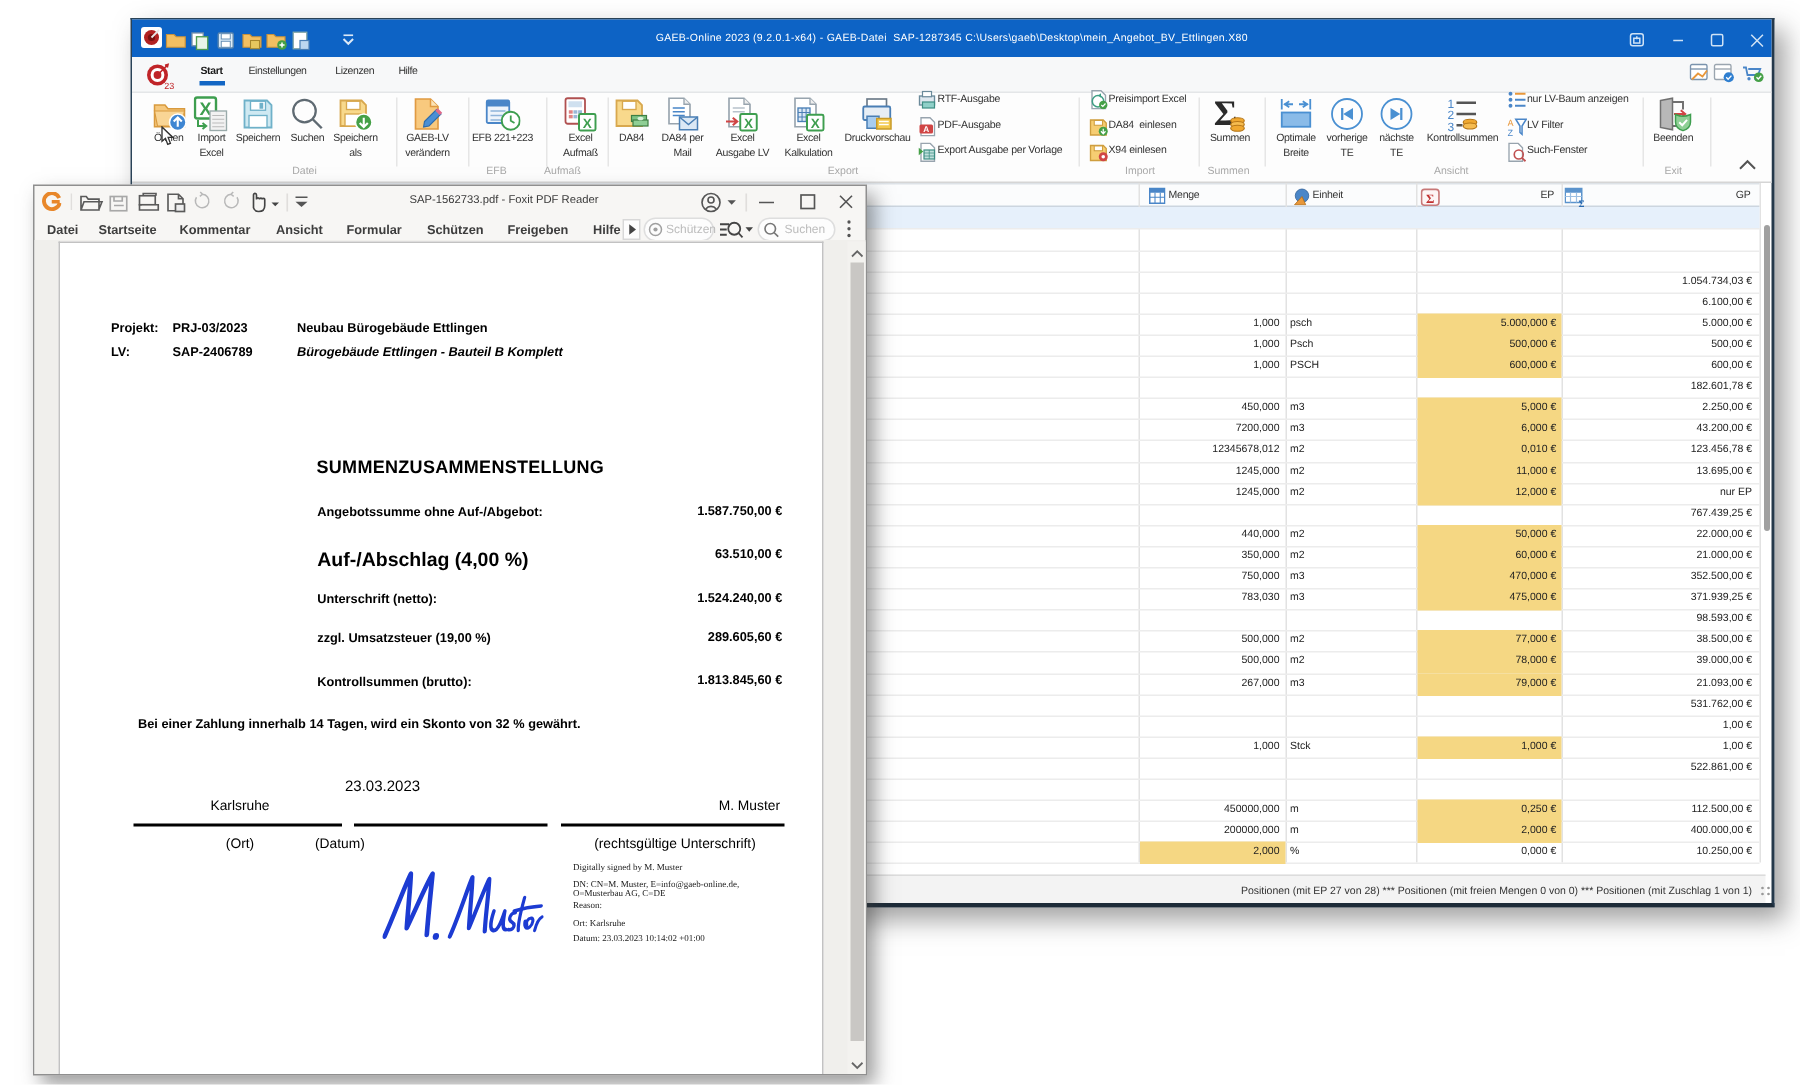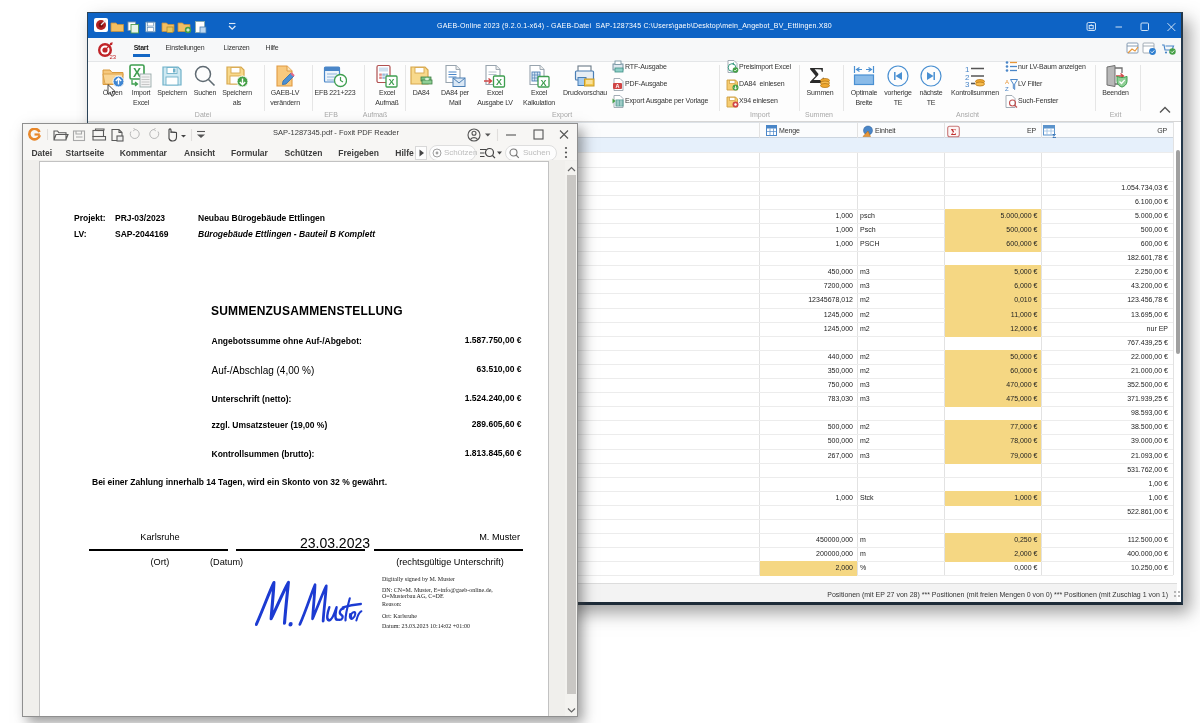--- a/index.html
+++ b/index.html
@@ -501,21 +501,21 @@
 <g stroke="#b8b8b8" stroke-width="1">
             <path d="M111,4.5 a4.5,4.5 0 1 1 -4,-2 M108.5,1 l-1.5,1.5 l1.8,1.4"></path>
           </g>
 <path d="M122,7 v-4 c0,-1.5 2,-1.5 2,0 v3 c0,-1.5 2,-1.5 2,0 c0,-1.2 1.8,-1.2 1.8,0 c0,-1 1.7,-1 1.7,0 v4 c0,2.5 -1.5,4 -4,4 c-2,0 -3,-1 -3.5,-2.5 z" stroke="#444"></path>
 <path d="M134,8 l2.5,2.5 l2.5,-2.5 z" fill="#444" stroke="none"></path>
 <path d="M144.5,2 v12" stroke="#e0dedc"></path>
 <path d="M150,4.5 h8" stroke="#555"></path>
           <path d="M150,7.5 l4,3.5 l4,-3.5 z" fill="#555" stroke="none"></path>
 </g>
       </svg>
-<div class="a" style="left:233px;top:4px;width:160px;text-align:center;font-size:7.5px;color:#3a3a3a;white-space:nowrap">SAP-1287345.pdf - Foxit PDF Reader</div>
+<div class="a" style="left:233px;top:4px;width:160px;text-align:center;font-size:7.5px;color:#3a3a3a;white-space:nowrap">SAP-1562733.pdf - Foxit PDF Reader</div>
 <svg class="a" style="left:443px;top:3px" width="106" height="16" viewBox="0 0 106 16">
 <g stroke="#555" stroke-width="1.1" fill="none">
 <circle cx="8" cy="8" r="6"></circle>
           <circle cx="8" cy="6.3" r="2"></circle>
           <path d="M4.5,12.3 a4.5,4.5 0 0 1 7,0"></path>
 <path d="M19,6.5 l2.8,3 l2.8,-3 z" fill="#555" stroke="none"></path>
 <path d="M31.5,2 v12" stroke="#e0dedc"></path>
 <path d="M40,8 h10"></path>
 <rect x="68" y="3" width="9" height="9"></rect>
 <path d="M94,3.5 l8,8 M102,3.5 l-8,8"></path>
@@ -565,36 +565,36 @@
         <path d="M1,5 l3.5,-3.5 l3.5,3.5" stroke="#666" stroke-width="1.2" fill="none"></path>
       </svg>
 <div class="a" style="left:543.5px;top:51px;width:9px;height:519px;background:#c9c7c4"></div>
 <svg class="a" style="left:544px;top:583px" width="9" height="7" viewBox="0 0 9 7">
         <path d="M1,1.5 l3.5,3.5 l3.5,-3.5" stroke="#666" stroke-width="1.2" fill="none"></path>
       </svg>
 <div class="a" style="left:51px;top:88.5px;font-weight:bold;font-size:8.5px;color:#000;white-space:nowrap;">Projekt:</div>
 <div class="a" style="left:92px;top:88.5px;font-weight:bold;font-size:8.5px;color:#000;white-space:nowrap;">PRJ-03/2023</div>
 <div class="a" style="left:175px;top:88.5px;font-weight:bold;font-size:8.5px;color:#000;white-space:nowrap;">Neubau Bürogebäude Ettlingen</div>
 <div class="a" style="left:51px;top:104.5px;font-weight:bold;font-size:8.5px;color:#000;white-space:nowrap;">LV:</div>
-<div class="a" style="left:92px;top:104.5px;font-weight:bold;font-size:8.5px;color:#000;white-space:nowrap;">SAP-2044169</div>
+<div class="a" style="left:92px;top:104.5px;font-weight:bold;font-size:8.5px;color:#000;white-space:nowrap;">SAP-2406789</div>
 <div class="a" style="left:175px;top:104.5px;font-weight:bold;font-size:8.5px;color:#000;white-space:nowrap;font-style:italic;">Bürogebäude Ettlingen - Bauteil B Komplett</div>
 <div class="a" style="left:188px;top:180px;font-weight:bold;font-size:12px;color:#000;letter-spacing:0.2px;white-space:nowrap">SUMMENZUSAMMENSTELLUNG</div>
 <div class="a" style="left:188.5px;top:211.7px;font-weight:bold;font-size:8.5px;color:#000;white-space:nowrap;">Angebotssumme ohne Auf-/Abgebot:</div>
 <div class="a" style="left:350px;top:210.7px;width:148.5px;text-align:right;font-weight:bold;font-size:8.5px;color:#000;white-space:nowrap">1.587.750,00 €</div>
-<div class="a" style="left:188.5px;top:241.2px;font-weight:normal;font-size:10px;color:#000;white-space:nowrap;">Auf-/Abschlag (4,00 %)</div>
+<div class="a" style="left:188.5px;top:241.2px;font-weight:bold;font-size:13px;color:#000;white-space:nowrap;">Auf-/Abschlag (4,00 %)</div>
 <div class="a" style="left:350px;top:240.2px;width:148.5px;text-align:right;font-weight:bold;font-size:8.5px;color:#000;white-space:nowrap">63.510,00 €</div>
 <div class="a" style="left:188.5px;top:269.7px;font-weight:bold;font-size:8.5px;color:#000;white-space:nowrap;">Unterschrift (netto):</div>
 <div class="a" style="left:350px;top:268.7px;width:148.5px;text-align:right;font-weight:bold;font-size:8.5px;color:#000;white-space:nowrap">1.524.240,00 €</div>
 <div class="a" style="left:188.5px;top:296.3px;font-weight:bold;font-size:8.5px;color:#000;white-space:nowrap;">zzgl. Umsatzsteuer (19,00 %)</div>
 <div class="a" style="left:350px;top:295.3px;width:148.5px;text-align:right;font-weight:bold;font-size:8.5px;color:#000;white-space:nowrap">289.605,60 €</div>
 <div class="a" style="left:188.5px;top:325.3px;font-weight:bold;font-size:8.5px;color:#000;white-space:nowrap;">Kontrollsummen (brutto):</div>
 <div class="a" style="left:350px;top:324.3px;width:148.5px;text-align:right;font-weight:bold;font-size:8.5px;color:#000;white-space:nowrap">1.813.845,60 €</div>
 <div class="a" style="left:69px;top:353.3px;font-weight:bold;font-size:8.5px;color:#000;white-space:nowrap;">Bei einer Zahlung innerhalb 14 Tagen, wird ein Skonto von 32 % gewährt.</div>
 <div class="a" style="left:67px;top:408px;width:140px;text-align:center;font-weight:normal;font-size:9.2px;color:#000;white-space:nowrap">Karlsruhe</div>
-<div class="a" style="left:207px;top:411px;width:140px;text-align:right;font-weight:normal;font-size:14px;color:#000;white-space:nowrap">23.03.2023</div>
+<div class="a" style="left:207px;top:395px;width:140px;text-align:left;font-weight:normal;font-size:10px;color:#000;white-space:nowrap">23.03.2023</div>
 <div class="a" style="left:357px;top:408px;width:140px;text-align:right;font-weight:normal;font-size:9.2px;color:#000;white-space:nowrap">M. Muster</div>
 <div class="a" style="left:66px;top:425.3px;width:138.6px;height:1.4px;background:#000"></div>
 <div class="a" style="left:213.2px;top:425.3px;width:129.2px;height:1.4px;background:#000"></div>
 <div class="a" style="left:351px;top:425.3px;width:148.6px;height:1.4px;background:#000"></div>
 <div class="a" style="left:47px;top:433px;width:180px;text-align:center;font-weight:normal;font-size:9.2px;color:#000;white-space:nowrap">(Ort)</div>
 <div class="a" style="left:187px;top:433px;width:180px;font-weight:normal;font-size:9.2px;color:#000;white-space:nowrap">(Datum)</div>
 <div class="a" style="left:337px;top:433px;width:180px;text-align:center;font-weight:normal;font-size:9.2px;color:#000;white-space:nowrap">(rechtsgültige Unterschrift)</div>
 <svg class="a" style="left:232px;top:453px" width="116" height="63" viewBox="0 0 112 56" preserveAspectRatio="none">
 <g stroke="#1c3bd2" fill="none" stroke-linecap="round" stroke-linejoin="round" transform="skewX(-9)">
 <path d="M8,42 C12,30 16,13 19,5 C20,12 20.5,26 21.5,37 C25.5,26 30,11 33,5 C33.5,14 34,28 35,41" stroke-width="3"></path>

